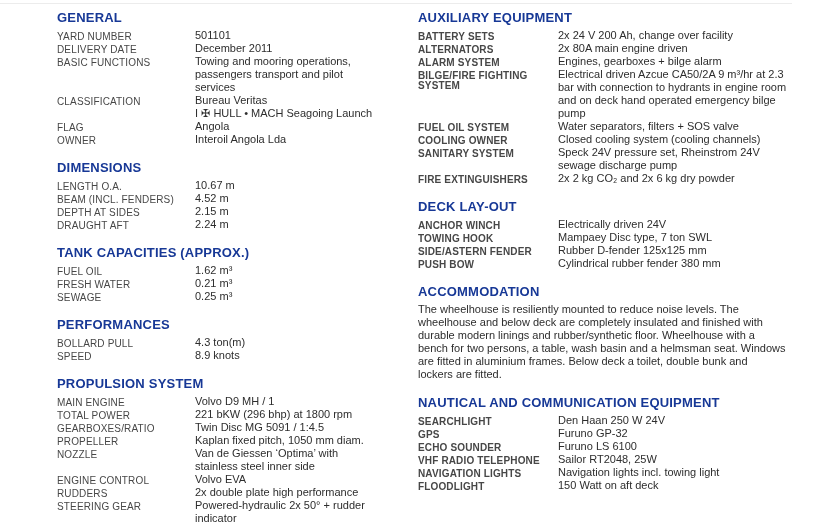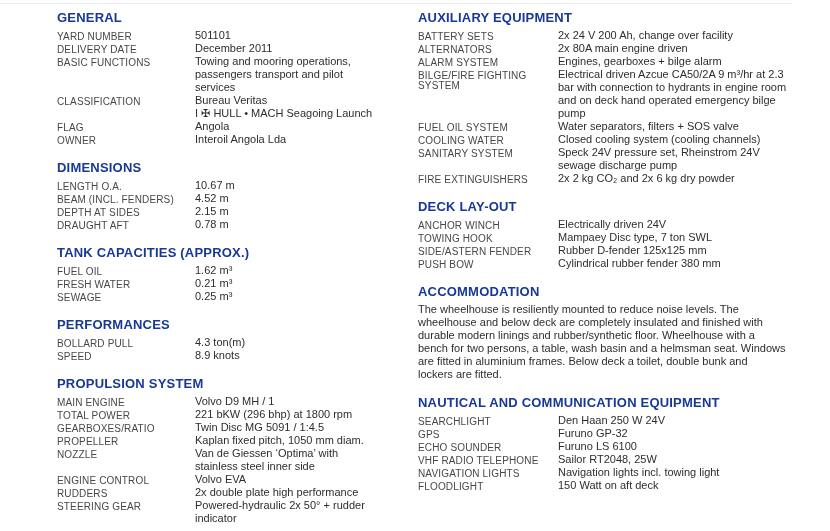--- a/index.html
+++ b/index.html
@@ -40,21 +40,21 @@
   }
   .row { display: flex; align-items: flex-start; }
   .label {
     flex: 0 0 138px;
     font-size: 10px;
     line-height: 10px;
     padding-top: 2.5px;
     letter-spacing: 0.15px;
     color: var(--label-color, #474747);
   }
-  #col-1 .label { flex-basis: 140px; }
+  #col-1 .label { flex-basis: 140px; font-weight: bold; }
   .value {
     flex: 1;
     font-size: 11px;
     line-height: 13px;
     white-space: pre-line;
     color: var(--text-color, #2d2d2d);
   }
   .row.num .value {
     flex: 0 0 44px;
     text-align: left;
@@ -111,21 +111,21 @@
       <div class="row num">
         <div class="label">BEAM (INCL. FENDERS)</div>
         <div class="value">4.52 m</div>
       </div>
       <div class="row num">
         <div class="label">DEPTH AT SIDES</div>
         <div class="value">2.15 m</div>
       </div>
       <div class="row num">
         <div class="label">DRAUGHT AFT</div>
-        <div class="value">0.78 m</div>
+        <div class="value">2.24 m</div>
       </div>
     </div>
     <div class="section">
       <div class="section-title">TANK CAPACITIES (APPROX.)</div>
       <div class="row num">
         <div class="label">FUEL OIL</div>
         <div class="value">1.62 m³</div>
       </div>
       <div class="row num">
         <div class="label">FRESH WATER</div>
@@ -205,21 +205,21 @@
         <div class="value">Electrical driven Azcue CA50/2A 9 m³/hr at 2.3
 bar with connection to hydrants in engine room
 and on deck hand operated emergency bilge
 pump</div>
       </div>
       <div class="row">
         <div class="label">FUEL OIL SYSTEM</div>
         <div class="value">Water separators, filters + SOS valve</div>
       </div>
       <div class="row">
-        <div class="label">COOLING WATER</div>
+        <div class="label">COOLING OWNER</div>
         <div class="value">Closed cooling system (cooling channels)</div>
       </div>
       <div class="row">
         <div class="label">SANITARY SYSTEM</div>
         <div class="value">Speck 24V pressure set, Rheinstrom 24V
 sewage discharge pump</div>
       </div>
       <div class="row">
         <div class="label">FIRE EXTINGUISHERS</div>
         <div class="value">2x 2 kg CO₂ and 2x 6 kg dry powder</div>

